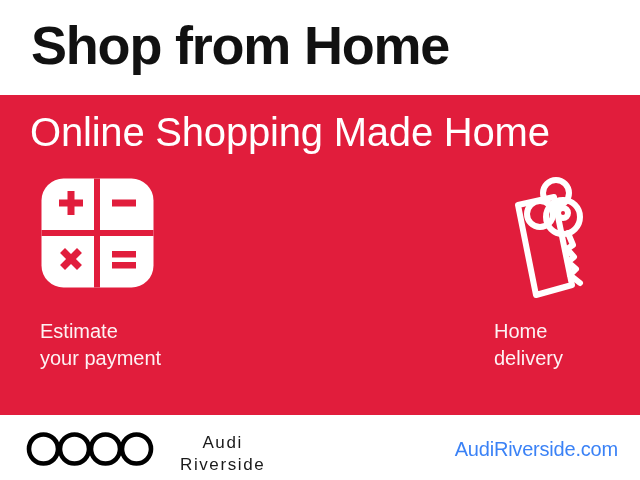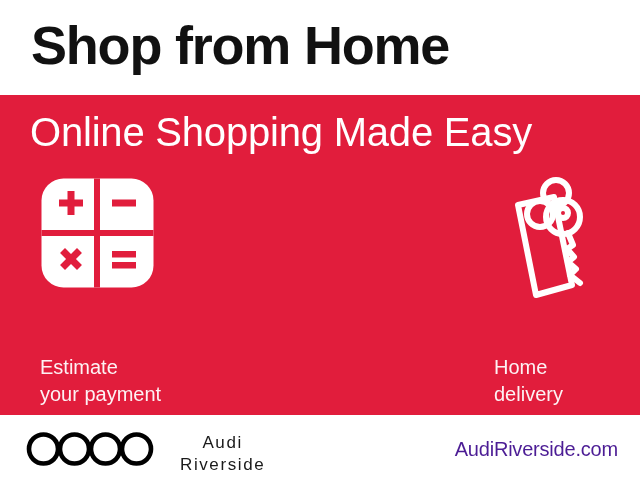--- a/index.html
+++ b/index.html
@@ -93,21 +93,20 @@
   .caption {
     position: absolute;
     left: 12px;
     top: 143px;
     width: 200px;
     font-size: 20px;
     line-height: 27px;
     color: #fdf2f4;
     font-family: "Liberation Sans", sans-serif;
     white-space: pre-line;
-    margin-top: 36px;
   }
 
   
   .footer {
     position: absolute;
     left: 0;
     top: 415px;
     width: 640px;
     height: 65px;
     background: #ffffff;
@@ -127,38 +126,38 @@
     color: #1a1a1a;
     font-family: "Liberation Sans", sans-serif;
     white-space: pre-line;
     text-align: center;
   }
   .website {
     position: absolute;
     right: 22px;
     top: 23px;
     font-size: 20px;
-    color: #4c1d95;
+    color: #3b82f6;
     letter-spacing: -0.2px;
     font-family: "Liberation Sans", sans-serif;
     white-space: nowrap;
   }
 </style>
 </head>
 <body>
 
 <div id="ad">
 
   <div class="header">
     <div class="headline">Shop from Home</div>
   </div>
 
   <div class="banner">
 
-    <div class="subhead">Online Shopping Made Easy</div>
+    <div class="subhead">Online Shopping Made Home</div>
 
     <div class="features">
 
       <div class="feature col1">
         <div class="icon-wrap">
           <svg width="115" height="112" viewBox="0 0 115 112" xmlns="http://www.w3.org/2000/svg">
             <rect x="1.5" y="1.5" width="112" height="109" rx="22" ry="22" fill="#ffffff"></rect>
             <rect x="54" y="1.5" width="6" height="109" fill="#E11D3C"></rect>
             <rect x="1.5" y="53" width="112" height="6" fill="#E11D3C"></rect>
 

